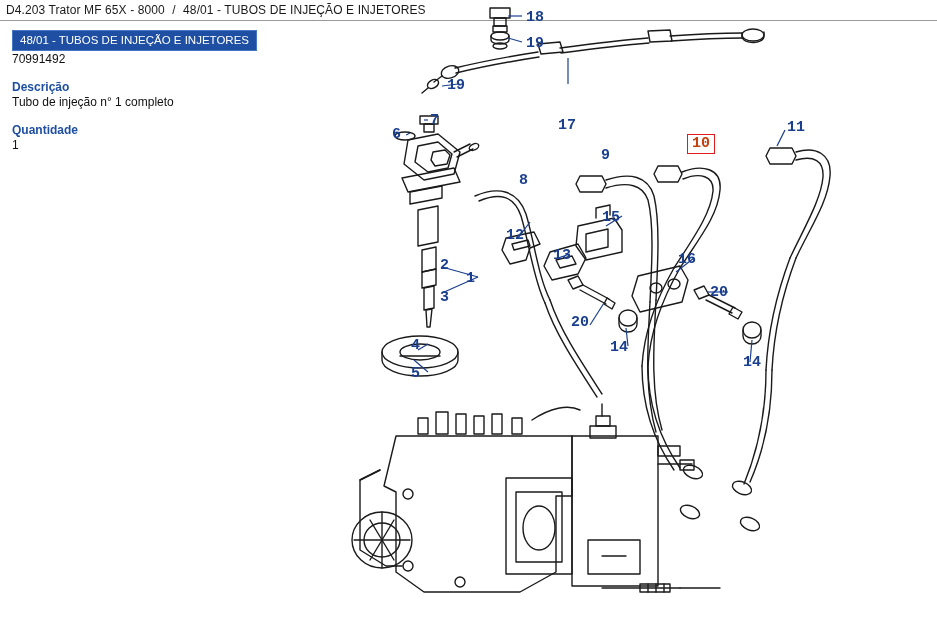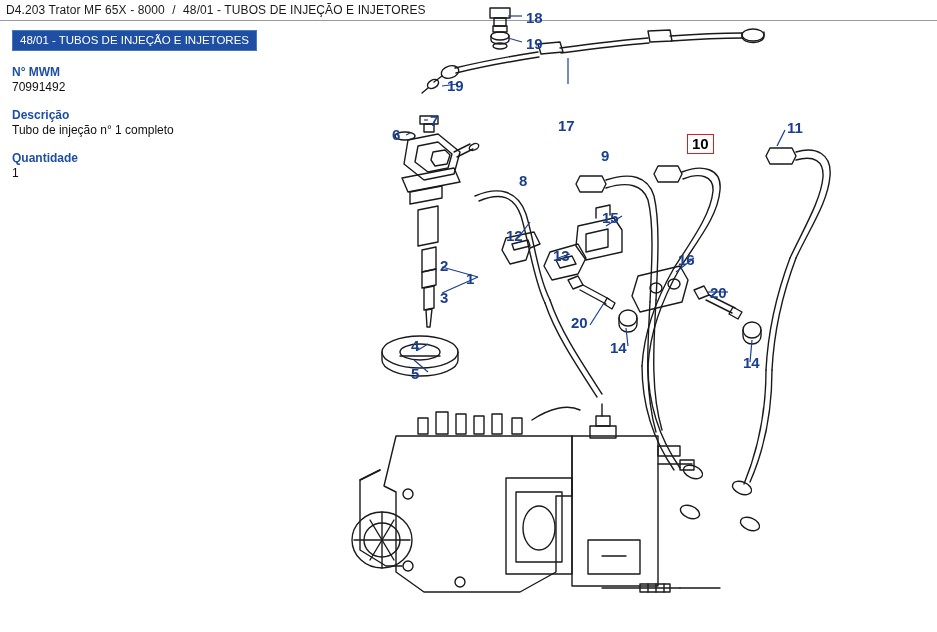--- a/index.html
+++ b/index.html
@@ -69,56 +69,56 @@
     font-size: 12px;
     margin-top: 1px;
   }
   
   #diagram {
     position: absolute;
     left: 250px;
     top: 0px;
     width: 687px;
     height: 468px;
+    font-family: Liberation Mono, monospace;
   }
   #diagram svg {
     display: block;
   }
   
   .callout {
     position: absolute;
     font-size: 15px;
     font-weight: bold;
     color: #1a3f8f;
     line-height: 1;
     user-select: none;
   }
   .callout.highlight {
-    color: #000000;
+    color: #c2410c;
     border: 1.5px solid #e01b1b;
     padding: 1px 4px 2px 4px;
     background: #ffffff;
   }
 </style>
 </head>
 <body>
 
 <div id="page">
 
   <div id="breadcrumb">
     <span>D4.203 Trator MF 65X - 8000</span>
     <span class="sep">/</span>
     <span>48/01 - TUBOS DE INJEÇÃO E INJETORES</span>
   </div>
 
   <div id="top-rule"></div>
 
   <div id="info-panel">
     <div id="group-badge">48/01 - TUBOS DE INJEÇÃO E INJETORES</div>
-    <div class="field-label">N° MWM</div>
     <div class="field-value">70991492</div>
     <div class="field-label">Descrição</div>
     <div class="field-value">Tubo de injeção n° 1 completo</div>
     <div class="field-label">Quantidade</div>
     <div class="field-value">1</div>
   </div>
 
   <div id="diagram">
     <svg width="687" height="632" viewBox="0 0 687 632" xmlns="http://www.w3.org/2000/svg">
       <g fill="none" stroke="#1a1a1a" stroke-width="1.4" stroke-linecap="round" stroke-linejoin="round">

